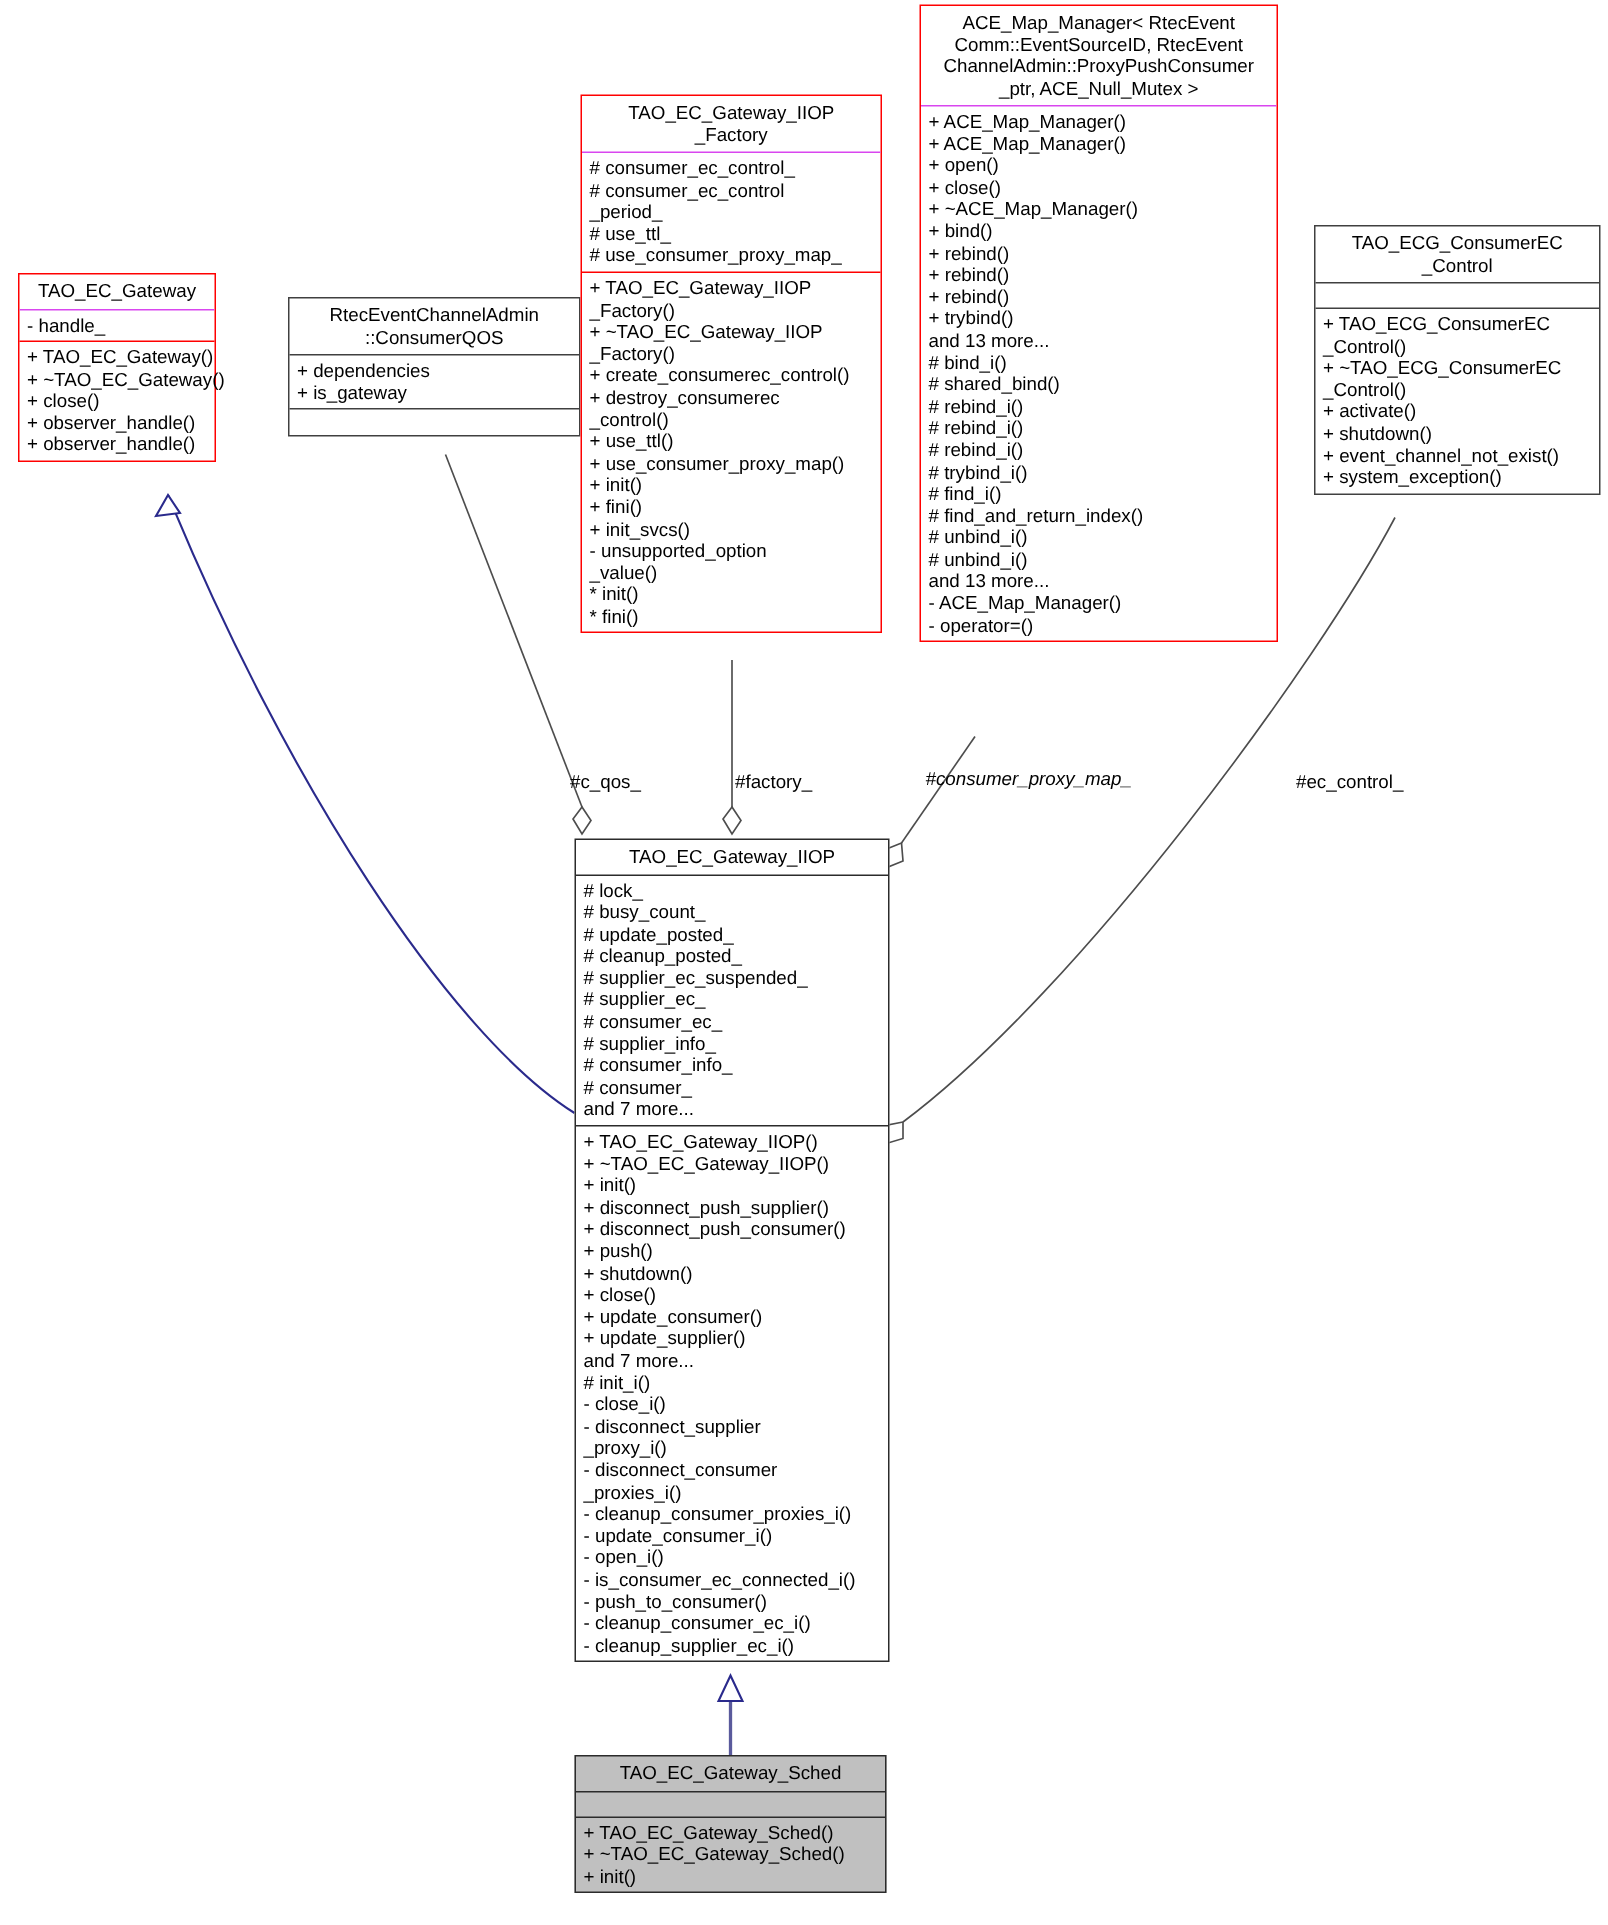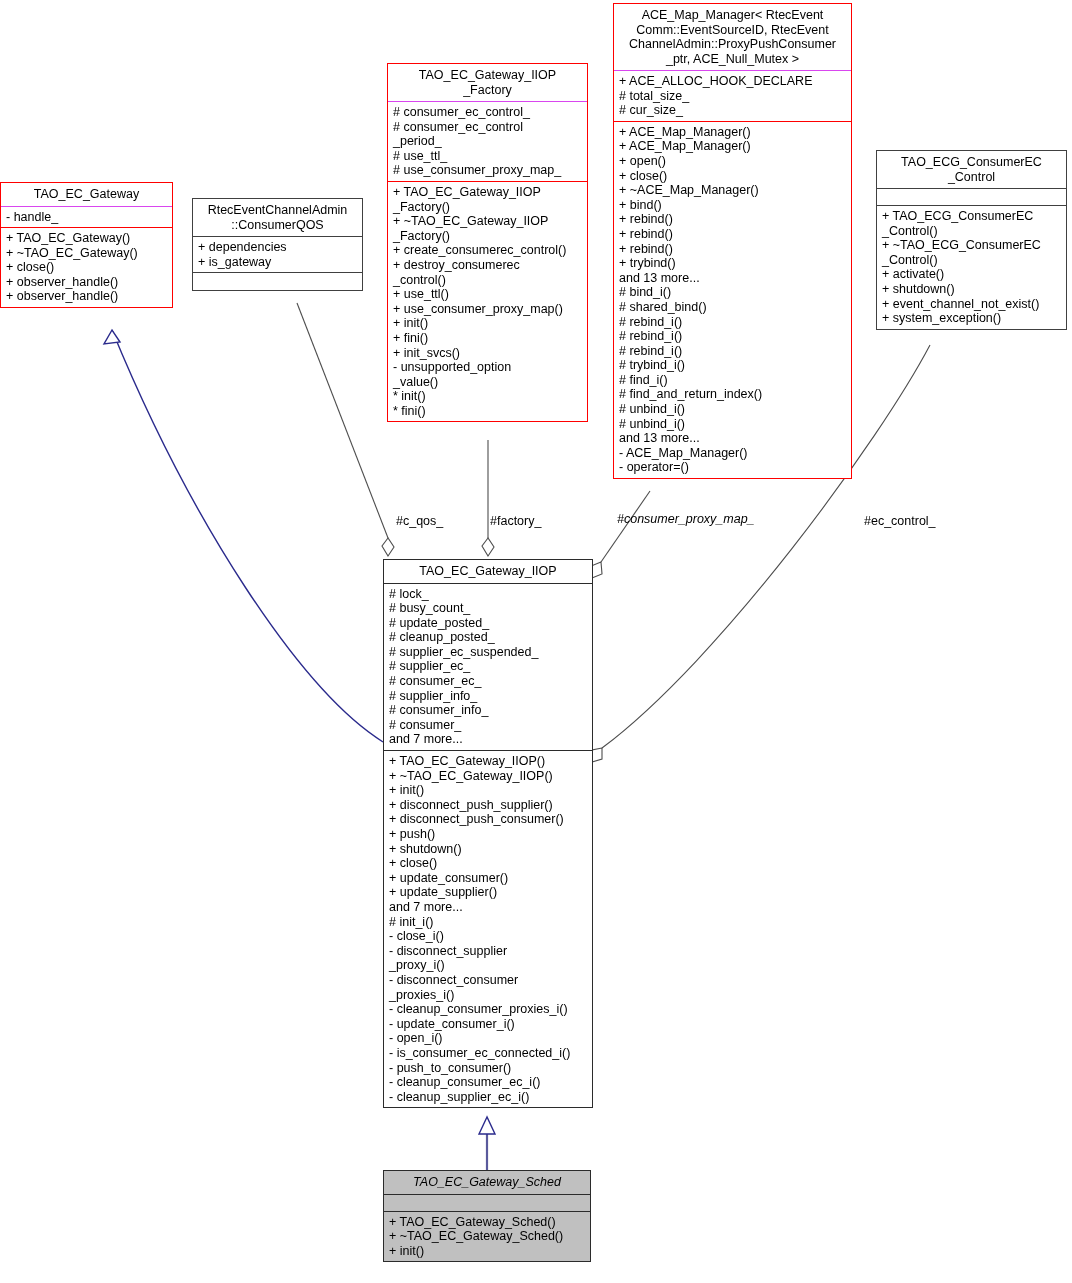--- a/index.html
+++ b/index.html
@@ -16,32 +16,32 @@
   .node.main{border:1px solid #2b2b2b;}
 
   .hdr{text-align:center;font-size:12.5px;line-height:14.5px;color:#000;
        padding:4px 4px 4px 4px;box-sizing:border-box;}
   .sec{font-size:12.5px;line-height:14.6px;color:#000;
        padding:3px 4px 3px 5px;box-sizing:border-box;}
   .node.red > .hdr{border-bottom:1px solid #d946ef;}
   .node.red > .sec.attrs{border-bottom:1px solid #ff0000;}
   .node.black > .hdr{border-bottom:1px solid #404040;}
   .node.black > .sec.attrs{border-bottom:1px solid #404040;}
-  .node.grey > .hdr{border-bottom:1px solid #2b2b2b;font-style:italic;}
+  .node.grey > .hdr{border-bottom:1px solid #2b2b2b;}
   .node.grey > .sec.attrs{border-bottom:1px solid #2b2b2b;}
   .node.main > .hdr{border-bottom:1px solid #2b2b2b;}
   .node.main > .sec.attrs{border-bottom:1px solid #2b2b2b;}
   .sec .ln{white-space:pre;}
   .sec.empty{height:17px;padding:0;}
 
   .edgelabel{position:absolute;font-size:12.5px;line-height:14px;color:#000;white-space:nowrap;}
 
   
-  #n-gateway      {left:0;  top:182px; width:173px;}
-  #n-qos          {left:192px; top:198px; width:171px;}
+  #n-gateway      {left:12px;  top:182px; width:132px;}
+  #n-qos          {left:192px; top:198px; width:195px;}
   #n-factory      {left:387px; top:63px;  width:201px;}
   #n-mapmgr       {left:613px; top:3px;   width:239px;}
   #n-ecgctl       {left:876px; top:150px; width:191px;}
   #n-main         {left:383px; top:559px; width:210px;}
   #n-sched        {left:383px; top:1170px;width:208px;}
 </style>
 </head>
 <body>
 
 <div class="diagram">
@@ -126,25 +126,20 @@
         <div class="ln">* fini()</div>
       </div>
   </div>
 
   <div class="node red" id="n-mapmgr">
     <div class="hdr">
         <div class="ln">ACE_Map_Manager&lt; RtecEvent</div>
         <div class="ln">Comm::EventSourceID, RtecEvent</div>
         <div class="ln">ChannelAdmin::ProxyPushConsumer</div>
         <div class="ln">_ptr, ACE_Null_Mutex &gt;</div>
-      </div>
-    <div class="sec attrs">
-        <div class="ln">+ ACE_ALLOC_HOOK_DECLARE</div>
-        <div class="ln"># total_size_</div>
-        <div class="ln"># cur_size_</div>
       </div>
     <div class="sec ops">
         <div class="ln">+ ACE_Map_Manager()</div>
         <div class="ln">+ ACE_Map_Manager()</div>
         <div class="ln">+ open()</div>
         <div class="ln">+ close()</div>
         <div class="ln">+ ~ACE_Map_Manager()</div>
         <div class="ln">+ bind()</div>
         <div class="ln">+ rebind()</div>
         <div class="ln">+ rebind()</div>
@@ -235,18 +230,18 @@
         <div class="ln">TAO_EC_Gateway_Sched</div>
       </div>
     <div class="sec attrs empty"></div>
     <div class="sec ops">
         <div class="ln">+ TAO_EC_Gateway_Sched()</div>
         <div class="ln">+ ~TAO_EC_Gateway_Sched()</div>
         <div class="ln">+ init()</div>
       </div>
   </div>
 
-  <div class="edgelabel" style="left:380px;top:514px;margin-left:16px;">#c_qos_</div>
+  <div class="edgelabel" style="left:380px;top:514px;">#c_qos_</div>
   <div class="edgelabel" style="left:490px;top:514px;">#factory_</div>
   <div class="edgelabel" style="left:617px;top:512px;font-style:italic;">#consumer_proxy_map_</div>
   <div class="edgelabel" style="left:864px;top:514px;">#ec_control_</div>
 
 </div>
 
 </body></html>

